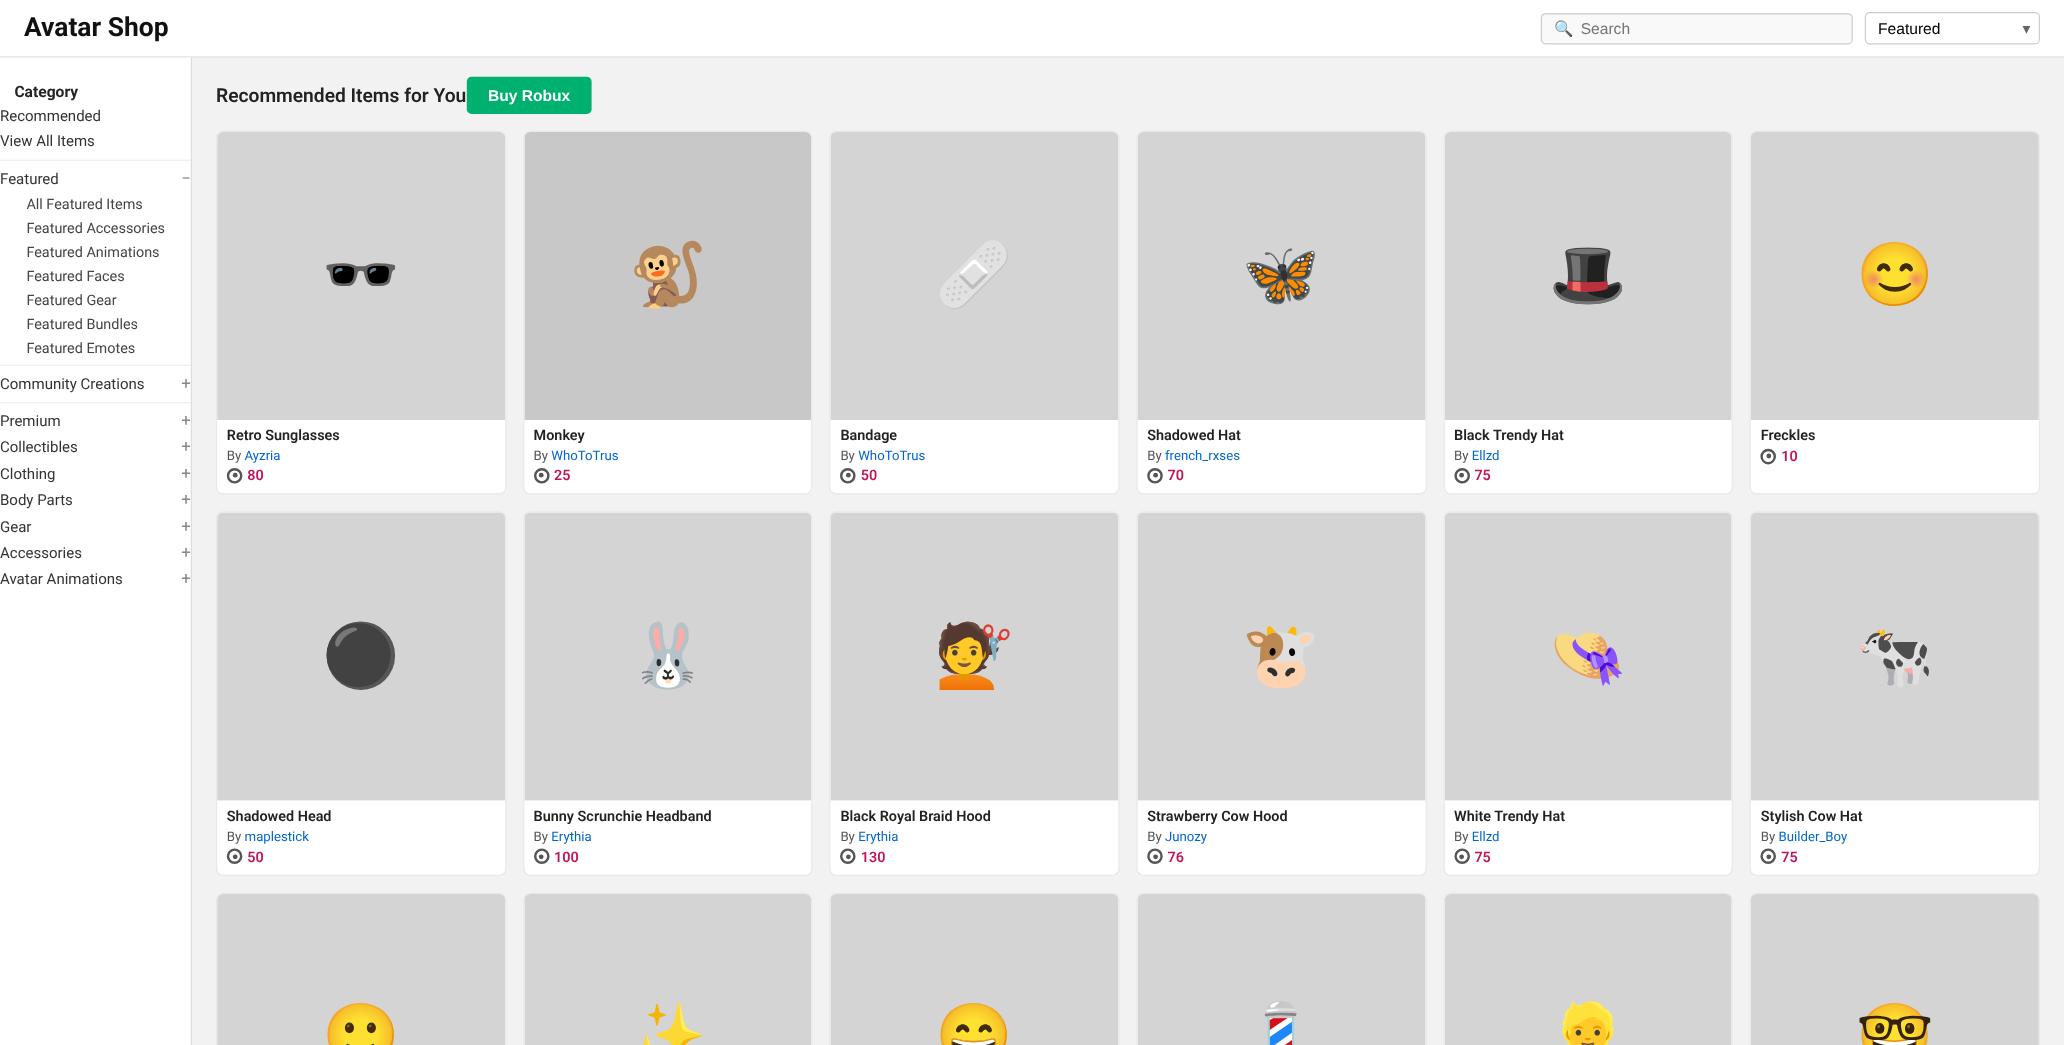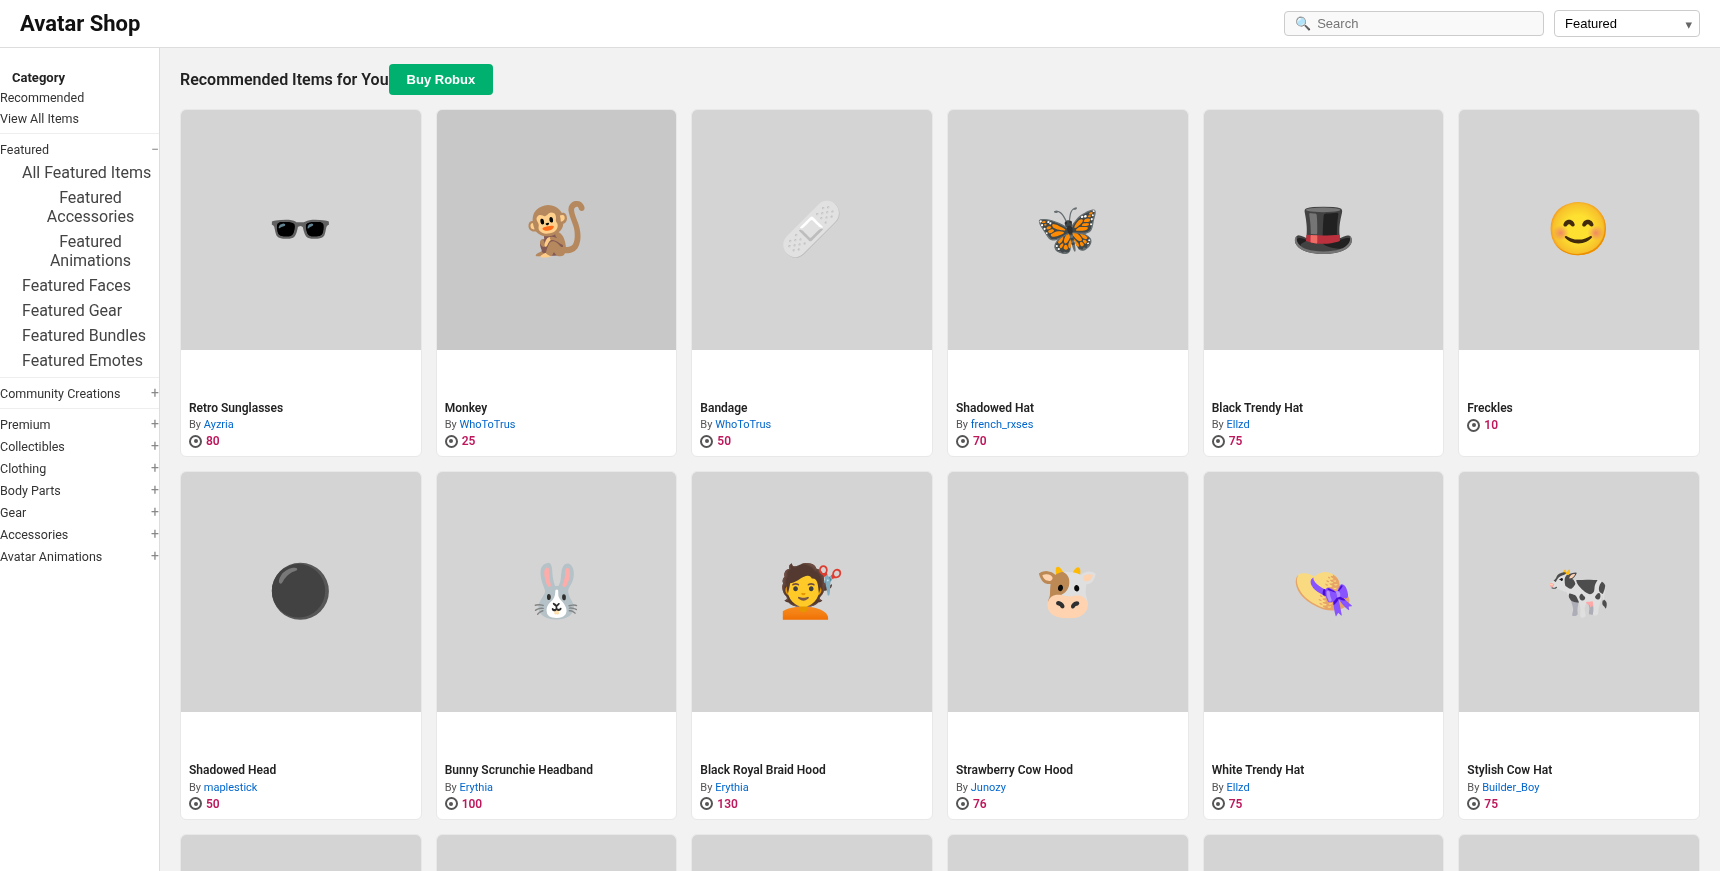--- a/index.html
+++ b/index.html
@@ -14,35 +14,35 @@
     .sort-dropdown { border: 1px solid #ccc; border-radius: 4px; padding: 5px 30px 5px 10px; font-size: 13px; background: #fff; appearance: none; -webkit-appearance: none; cursor: pointer; position: relative; }
     .sort-wrapper { position: relative; display: inline-block; }
     .sort-wrapper::after { content: '▾'; position: absolute; right: 8px; top: 50%; transform: translateY(-50%); pointer-events: none; color: #666; }
 
     .layout { display: flex; }
 
     
     .sidebar { width: 160px; min-width: 160px; background: #fff; border-right: 1px solid #ddd; padding: 10px 0; min-height: calc(100vh - 50px); }
     .sidebar-section-title { font-weight: 700; font-size: 13px; color: #222; padding: 6px 12px 2px; margin-top: 6px; }
     .sidebar-item { padding: 3px 0; font-size: 12.5px; color: #333; cursor: pointer; display: flex; align-items: center; justify-content: space-between; }
-    .sidebar-item.indent { padding-left: 22px; font-size: 16px; color: #444; text-align: center; }
+    .sidebar-item.indent { padding-left: 22px; font-size: 12px; color: #444; text-align: center; }
     .sidebar-item .plus { color: #888; font-size: 14px; }
     .sidebar-divider { height: 1px; background: #eee; margin: 4px 0; }
 
     
     .main { flex: 1; padding: 16px 20px; overflow-y: auto; }
     .section-header { display: flex; align-items: center; justify-content: flex-start; margin-bottom: 14px; }
     .section-title { font-size: 16px; font-weight: 600; color: #222; }
     .buy-robux-btn { background: #00b06f; color: #fff; border: none; border-radius: 4px; padding: 8px 18px; font-size: 13px; font-weight: 600; cursor: pointer; }
 
     
     .items-grid { display: grid; grid-template-columns: repeat(6, 1fr); gap: 14px; }
     .item-card { background: #fff; border-radius: 6px; overflow: hidden; cursor: pointer; border: 1px solid #e8e8e8; }
     .item-thumb { background: #d9d9d9; width: 100%; aspect-ratio: 1; display: flex; align-items: center; justify-content: center; overflow: hidden; position: relative; }
-    .item-info { padding: 6px 8px 8px; margin-top: 45px; }
+    .item-info { padding: 6px 8px 8px; }
     .item-name { font-size: 12px; font-weight: 600; color: #222; line-height: 1.3; margin-bottom: 2px; }
     .item-creator { font-size: 11px; color: #555; margin-bottom: 3px; }
     .item-creator a { color: #0066cc; text-decoration: none; }
     .item-price { display: flex; align-items: center; gap: 4px; font-size: 12px; font-weight: 600; color: #be185d; }
     .robux-icon { display: inline-block; width: 13px; height: 13px; border-radius: 50%; border: 2px solid #555; position: relative; }
     .robux-icon::after { content: ''; position: absolute; top: 50%; left: 50%; width: 4px; height: 4px; background: #555; border-radius: 50%; transform: translate(-50%, -50%); }
   </style>
 </head>
 <body>
 

